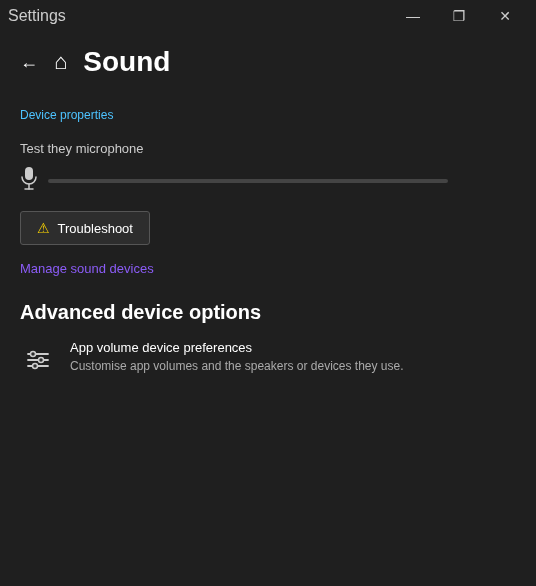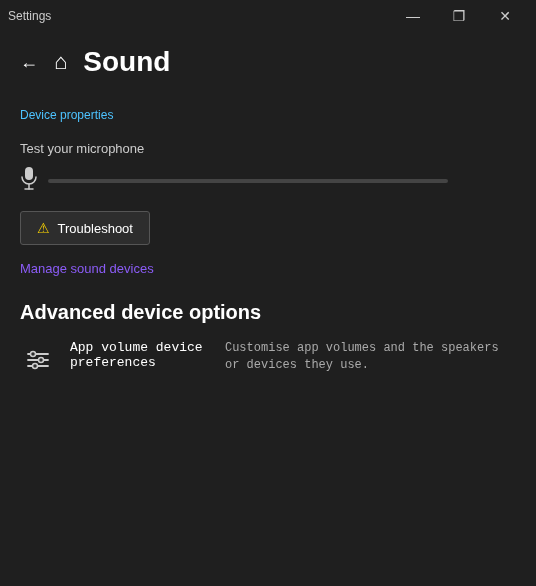--- a/index.html
+++ b/index.html
@@ -26,21 +26,21 @@
       padding: 0 8px;
     }
 
     .title-bar-left {
       display: flex;
       align-items: center;
       gap: 8px;
     }
 
     .title-bar-title {
-      font-size: 12px;
+      font-size: 16px;
       color: #cccccc;
     }
 
     .title-bar-controls {
       display: flex;
       gap: 0px;
     }
 
     .title-bar-btn {
       width: 46px;
@@ -214,22 +214,21 @@
       margin-top: 2px;
     }
 
     .advanced-icon svg {
       width: 28px;
       height: 28px;
     }
 
     .advanced-text-block {
       display: flex;
-      flex-direction: row;
-      font-family: Liberation Mono, monospace;
+      flex-direction: column;
     }
 
     .advanced-item-title {
       font-size: 13px;
       color: #ffffff;
       margin-bottom: 3px;
     }
 
     .advanced-item-desc {
       font-size: 12px;
@@ -263,21 +262,21 @@
 <div class="content">
 
   
 
   
 
   
   <a class="link">Device properties</a>
 
   
-  <div class="test-label">Test your microphone</div>
+  <div class="test-label">Test they microphone</div>
   <div class="microphone-row">
     <span class="mic-icon">
       <svg width="18" height="24" viewBox="0 0 18 24" fill="none" xmlns="http://www.w3.org/2000/svg">
         <rect x="5" y="1" width="8" height="13" rx="4" fill="#cccccc"></rect>
         <path d="M2 11c0 3.866 3.134 7 7 7s7-3.134 7-7" stroke="#cccccc" stroke-width="1.5" fill="none" stroke-linecap="round"></path>
         <line x1="9" y1="18" x2="9" y2="23" stroke="#cccccc" stroke-width="1.5" stroke-linecap="round"></line>
         <line x1="5" y1="23" x2="13" y2="23" stroke="#cccccc" stroke-width="1.5" stroke-linecap="round"></line>
       </svg>
     </span>
     <div class="progress-bar-container">

